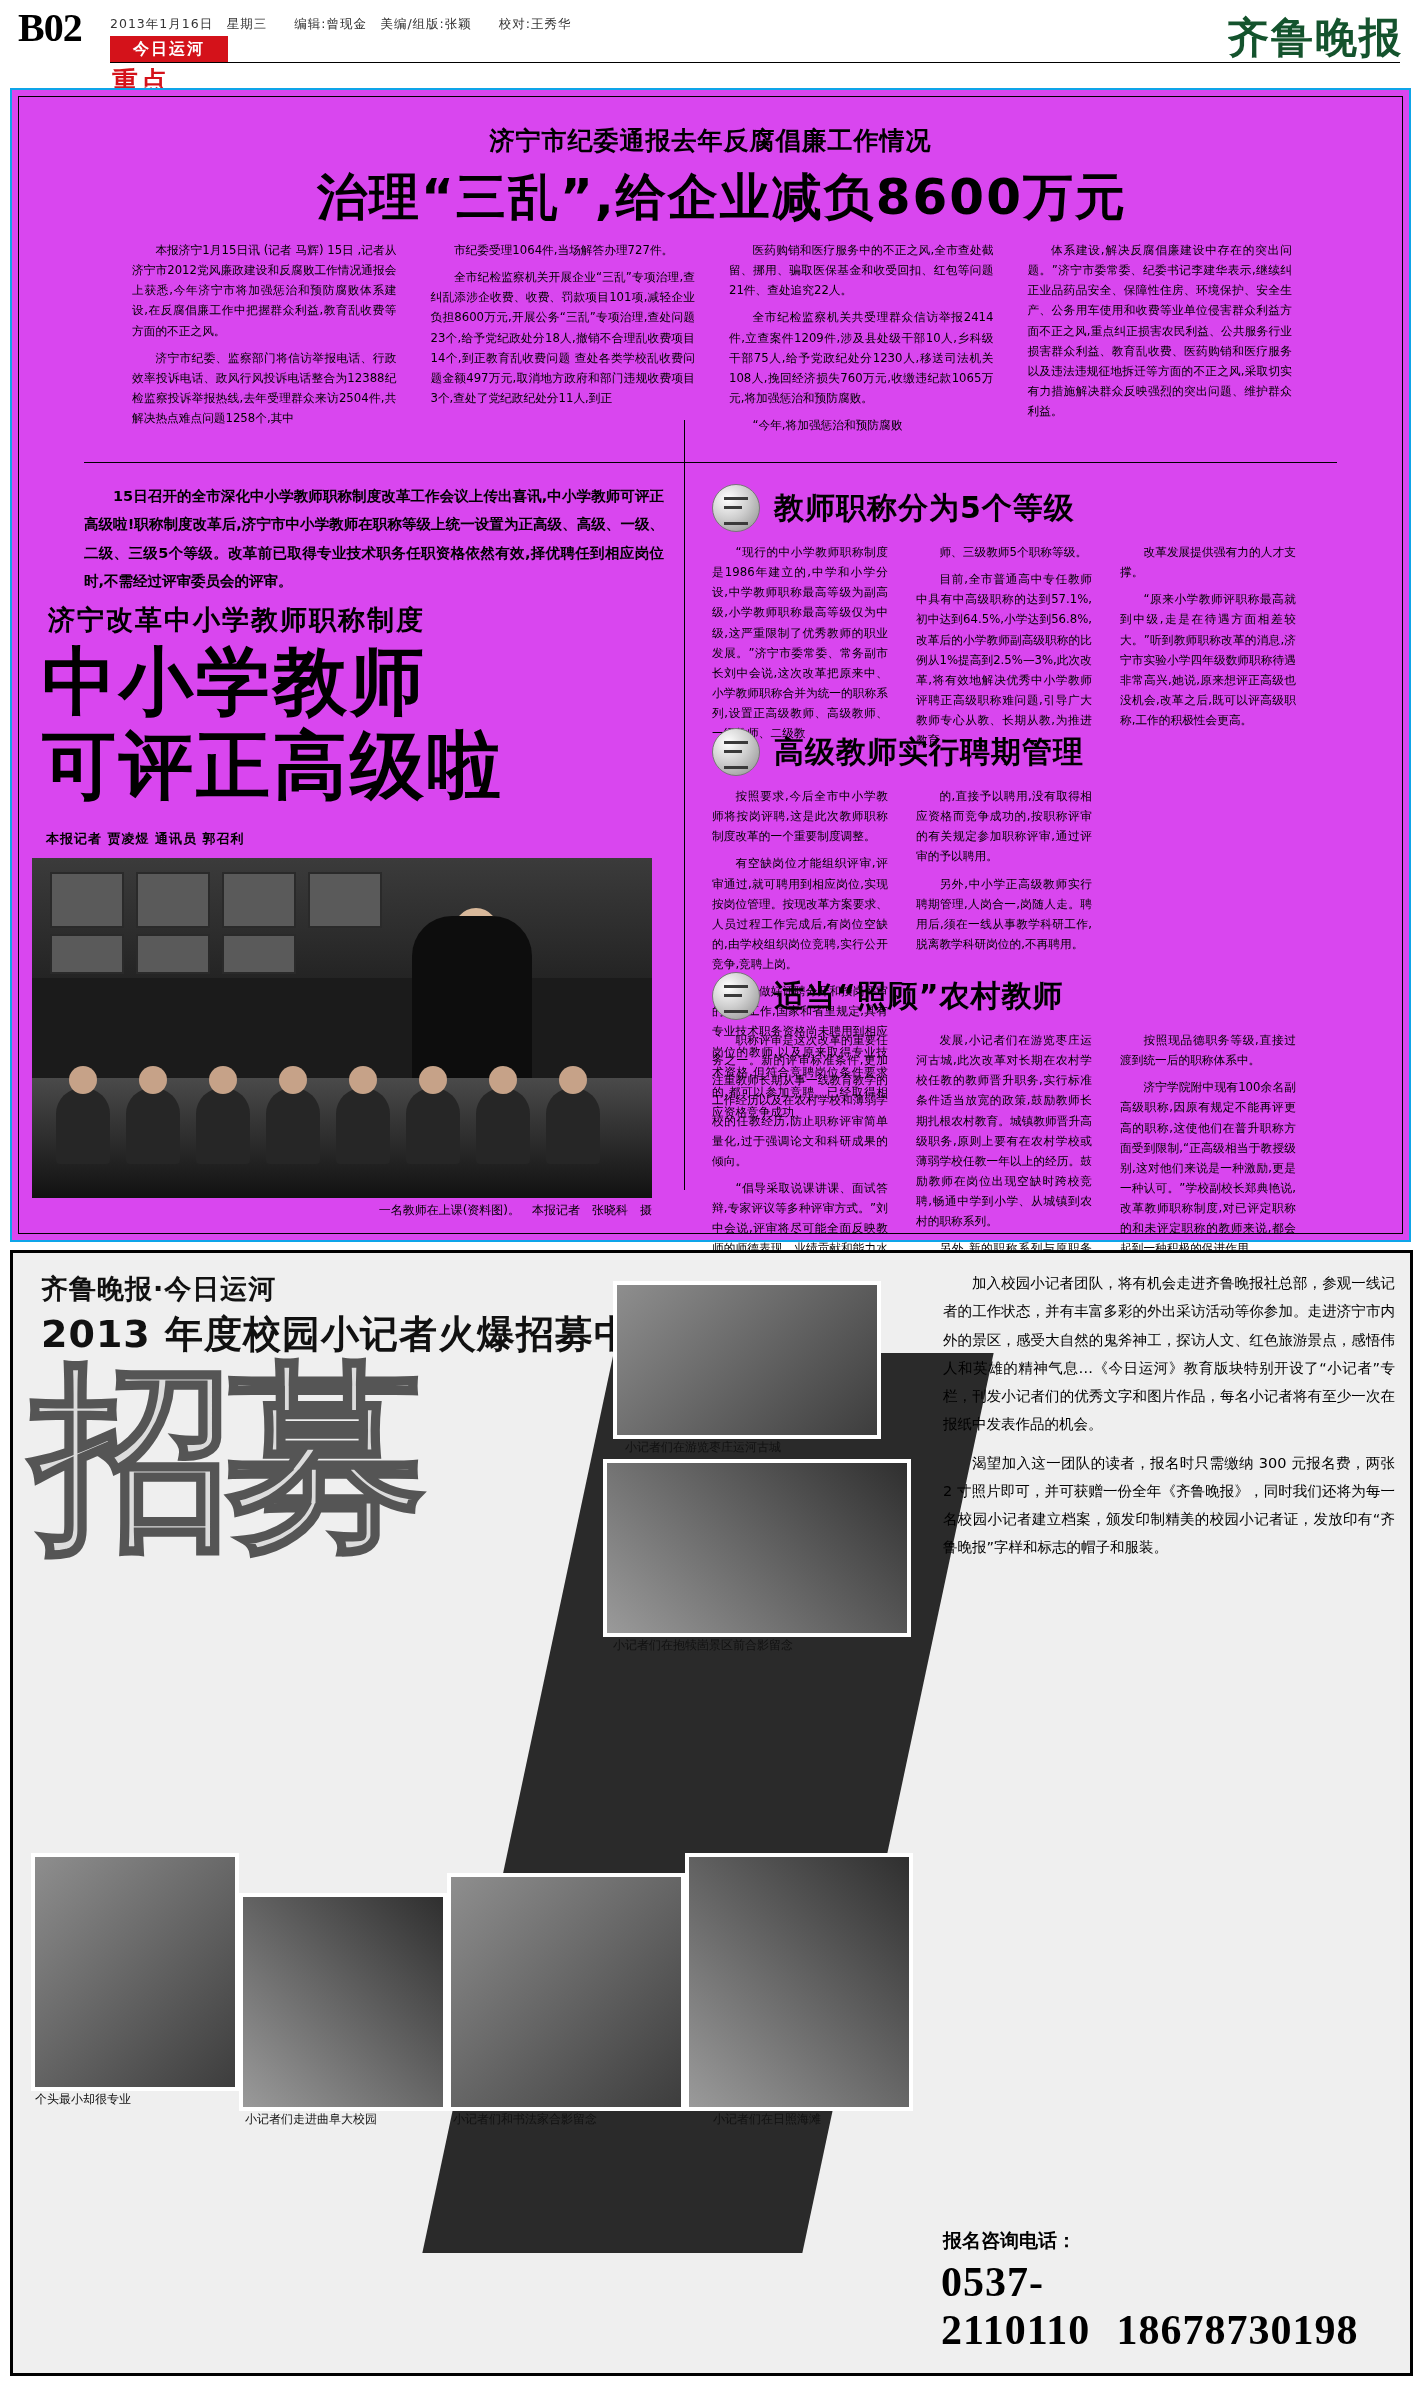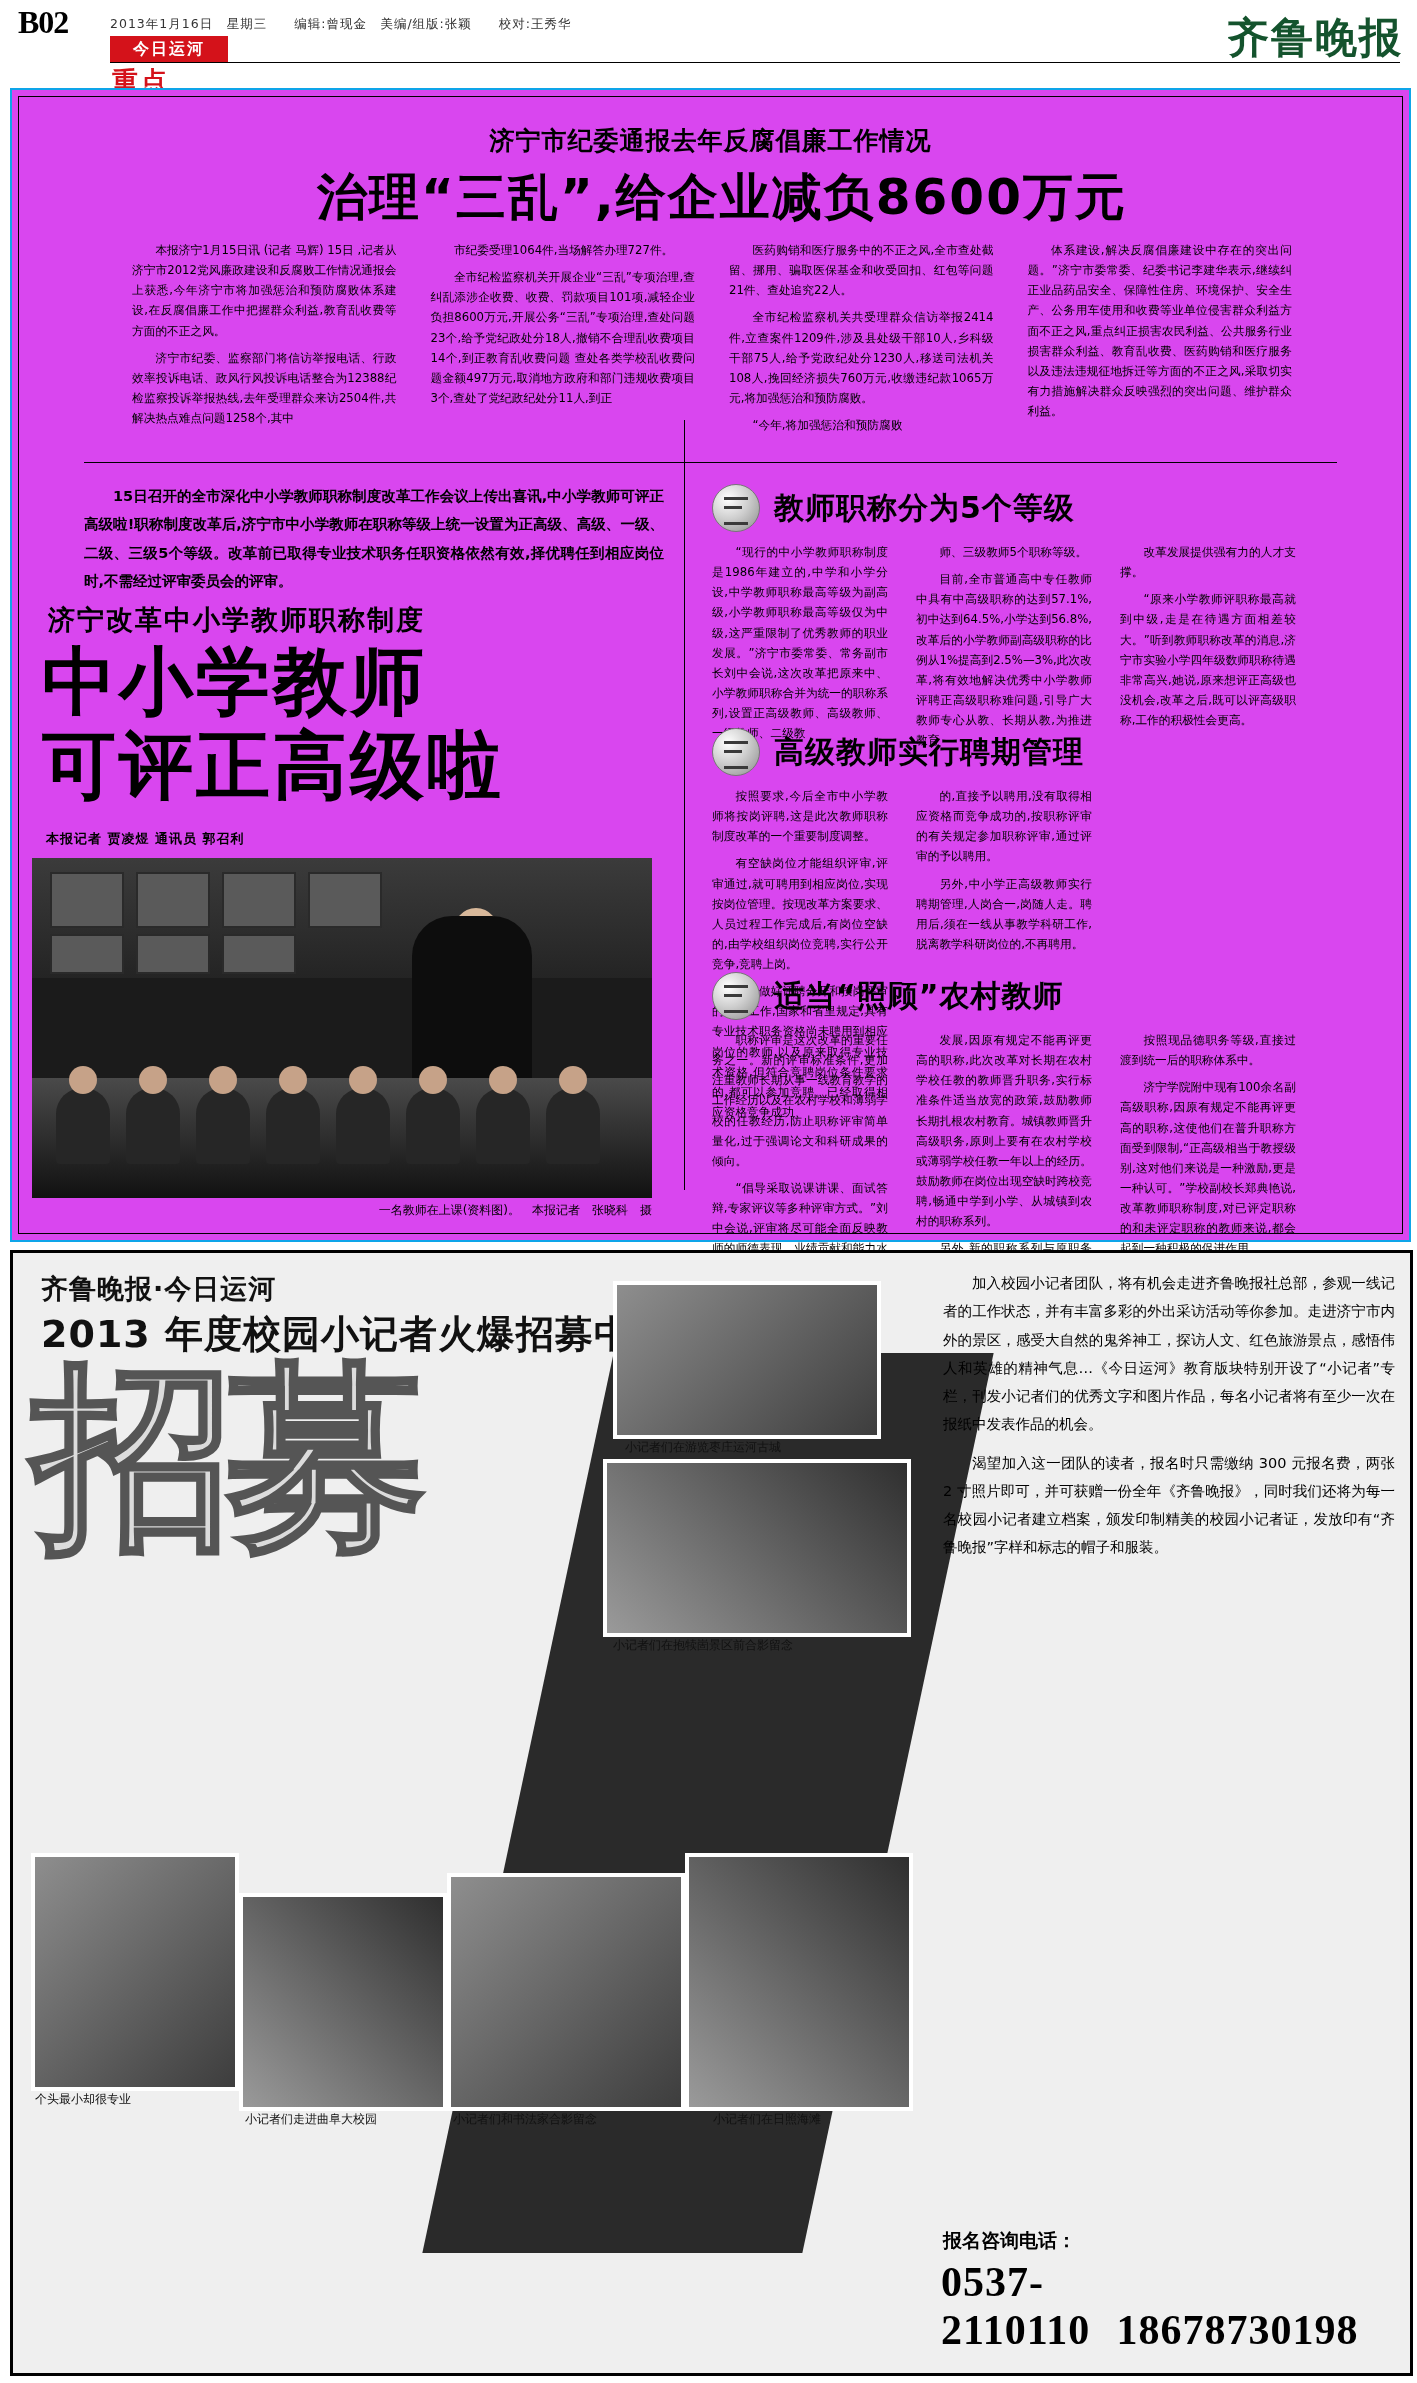--- a/index.html
+++ b/index.html
@@ -1,21 +1,21 @@
 <!DOCTYPE html>
 <html><head>
 <meta charset="utf-8">
 <style>
   html,body{margin:0;padding:0;background:#fff;}
   body{width:1417px;height:2383px;font-family:"DejaVu Sans","Liberation Sans",sans-serif;color:#000;}
   .page{position:relative;width:1417px;height:2383px;overflow:hidden;background:#fff;}
 
   
   .masthead{position:relative;height:86px;border-bottom:none;}
-  .mh-pageno{position:absolute;left:18px;top:4px;font-size:32px;font-weight:bold;letter-spacing:-1px;font-family:"Liberation Serif",serif;}
+  .mh-pageno{position:absolute;left:18px;top:4px;font-size:40px;font-weight:bold;letter-spacing:-1px;font-family:"Liberation Serif",serif;}
   .mh-meta{position:absolute;left:110px;top:16px;font-size:12.5px;color:#333;letter-spacing:1px;}
   .mh-redbar{position:absolute;left:110px;top:36px;width:118px;height:26px;background:#d4121a;}
   .mh-redbar span{display:block;color:#fff;font-size:16px;font-weight:bold;text-align:center;line-height:26px;letter-spacing:2px;}
   .mh-section{position:absolute;left:112px;top:64px;font-size:26px;font-weight:bold;color:#d4121a;letter-spacing:3px;}
   .mh-logo{position:absolute;right:14px;top:10px;font-size:42px;font-weight:bold;font-family:"Liberation Serif",serif;letter-spacing:2px;color:#14532d;}
   .mh-rule{position:absolute;left:110px;top:62px;width:1290px;height:1px;background:#000;}
 
   
   .frame{position:absolute;left:10px;top:88px;width:1397px;height:1150px;border:2px solid #0ea5e9;background:#d946ef;}
   .frame-inner{position:absolute;left:6px;top:6px;right:6px;bottom:6px;border:1px solid #000;}
@@ -213,21 +213,21 @@
         <div class="sec-badge"></div>
         <div class="sec-title">适当“照顾”农村教师</div>
       </div>
       <div class="sec-cols">
         <div class="sec-col">
           <p>职称评审是这次改革的重要任务之一。新的评审标准条件,更加注重教师长期从事一线教育教学的工作经历以及在农村学校和薄弱学校的任教经历,防止职称评审简单量化,过于强调论文和科研成果的倾向。</p>
           <p>“倡导采取说课讲课、面试答辩,专家评议等多种评审方式。”刘中会说,评审将尽可能全面反映教师的师德表现、业绩贡献和能力水平。</p>
           <p>为推动义务教育均衡</p>
         </div>
         <div class="sec-col">
-          <p>发展,因原有规定不能再评更高的职称,此次改革对长期在农村学校任教的教师晋升职务,实行标准条件适当放宽的政策,鼓励教师长期扎根农村教育。城镇教师晋升高级职务,原则上要有在农村学校或薄弱学校任教一年以上的经历。鼓励教师在岗位出现空缺时跨校竞聘,畅通中学到小学、从城镇到农村的职称系列。</p>
+          <p>发展,小记者们在游览枣庄运河古城,此次改革对长期在农村学校任教的教师晋升职务,实行标准条件适当放宽的政策,鼓励教师长期扎根农村教育。城镇教师晋升高级职务,原则上要有在农村学校或薄弱学校任教一年以上的经历。鼓励教师在岗位出现空缺时跨校竞聘,畅通中学到小学、从城镇到农村的职称系列。</p>
           <p>另外,新的职称系列与原职务系列有直接对应关系,现有在岗的中小学教师</p>
         </div>
         <div class="sec-col">
           <p>按照现品德职务等级,直接过渡到统一后的职称体系中。</p>
           <p>济宁学院附中现有100余名副高级职称,因原有规定不能再评更高的职称,这使他们在普升职称方面受到限制,“正高级相当于教授级别,这对他们来说是一种激励,更是一种认可。”学校副校长郑典艳说,改革教师职称制度,对已评定职称的和未评定职称的教师来说,都会起到一种积极的促进作用。</p>
         </div>
       </div>
     </div>
   </div>
 

